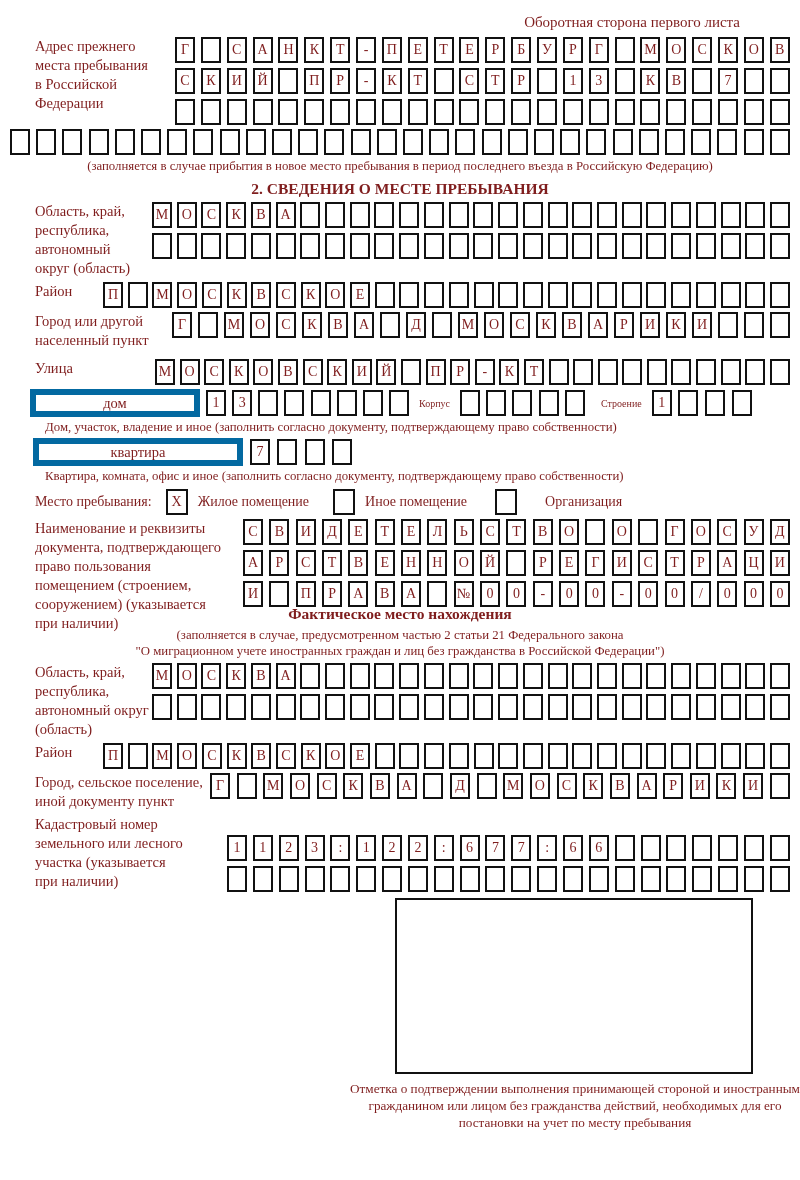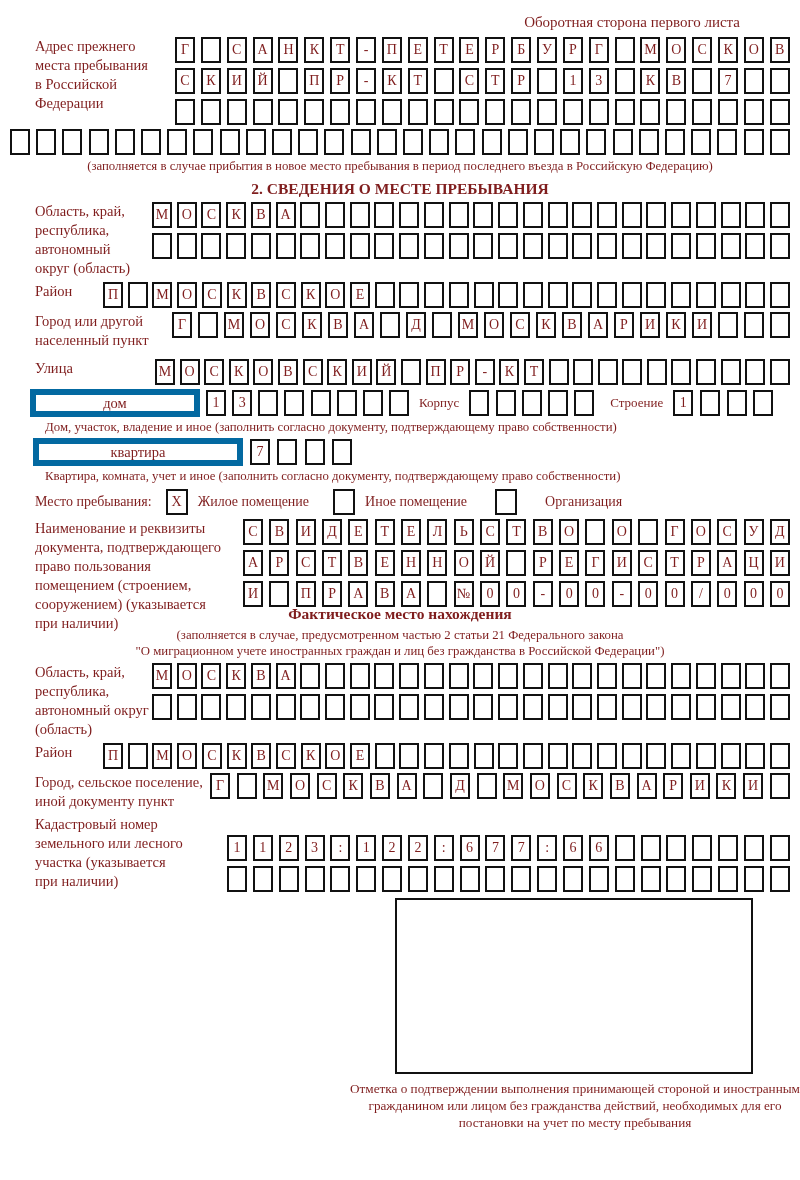--- a/index.html
+++ b/index.html
@@ -28,21 +28,21 @@
     width:20px; height:26px; box-sizing:border-box;
     border:2px solid #111;
     font-size:14px; line-height:22px;
     display:flex; align-items:center; justify-content:center;
   }
   .labelbox{
     box-sizing:border-box; border:6px solid #0369a1; height:28px;
     display:flex; align-items:center; justify-content:center;
     font-size:14.5px;
   }
-  .inline-lbl{ font-size:13px; padding:0 10px; align-self:center; white-space:nowrap; }
+  .inline-lbl{ font-size:10px; padding:0 10px; align-self:center; white-space:nowrap; }
   .chkbox{
     width:22px; height:26px; box-sizing:border-box; border:2px solid #111;
     display:flex; align-items:center; justify-content:center;
     font-size:14px; margin:0 10px 0 14px; flex:none;
   }
   .opt-text{ font-size:14px; align-self:center; white-space:nowrap; }
   .stamp-box{
     width:358px; height:176px; box-sizing:border-box;
     border:2px solid #111; margin:6px 0 6px 385px;
   }
@@ -371,21 +371,21 @@
 
   <div style="display:flex;align-items:center;margin:3px 0 2px 23px;">
     <div class="labelbox" style="width:210px;">квартира</div>
     <div class="cellrow" style="width:102px;margin-left:7px;">
         <div class="cell">7</div>
         <div class="cell"></div>
         <div class="cell"></div>
         <div class="cell"></div>
       </div>
   </div>
-  <div class="caption" style="margin-left:35px;">Квартира, комната, учет и иное (заполнить согласно документу, подтверждающему право собственности)</div>
+  <div class="caption" style="margin-left:35px;">Квартира, комната, офис и иное (заполнить согласно документу, подтверждающему право собственности)</div>
 
   <div style="display:flex;margin:5px 0 2px 25px;">
     <div class="opt-text">Место пребывания:</div>
     <div class="chkbox">X</div>
     <div class="opt-text">Жилое помещение</div>
     <div class="chkbox" style="margin-left:24px;"></div>
     <div class="opt-text">Иное помещение</div>
     <div class="chkbox" style="margin-left:28px;"></div>
     <div class="opt-text" style="padding-left:18px;">Организация</div>
   </div>

